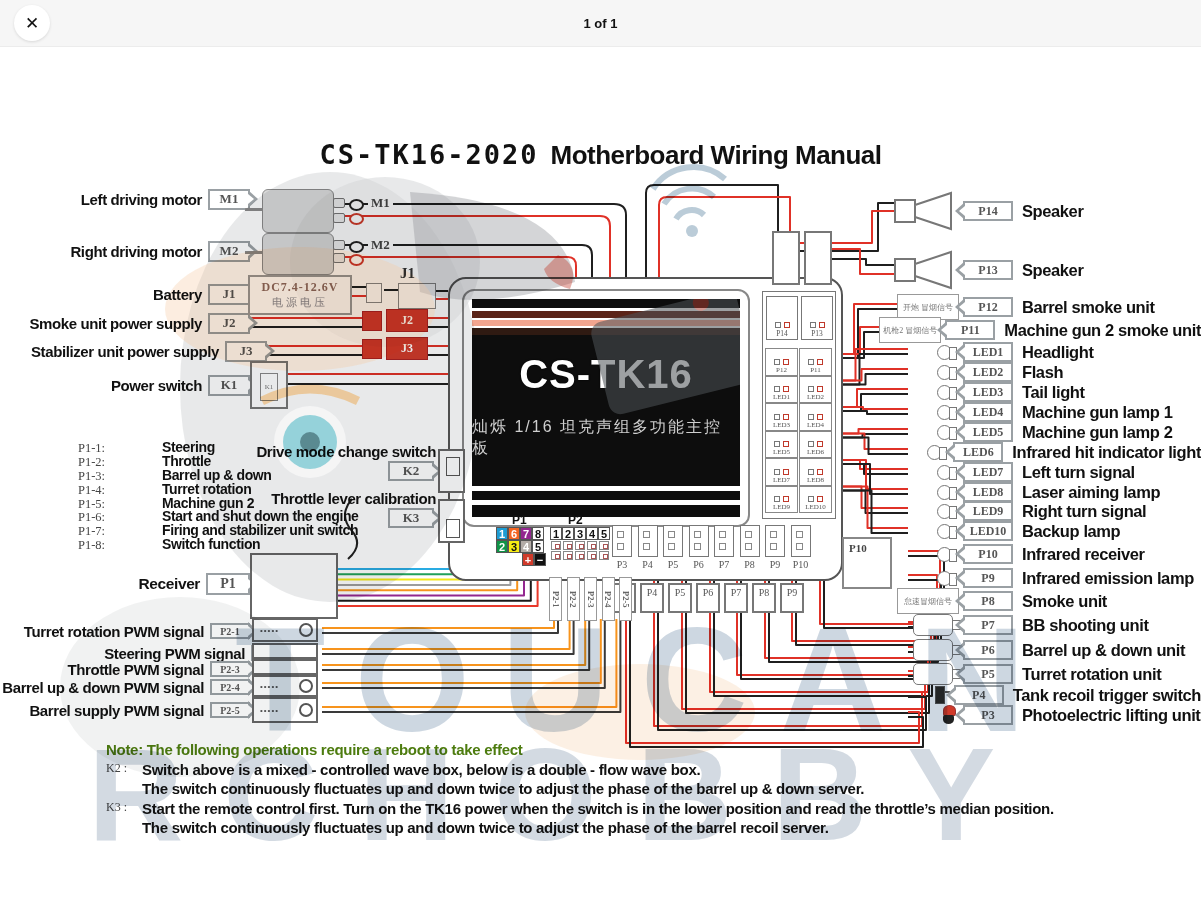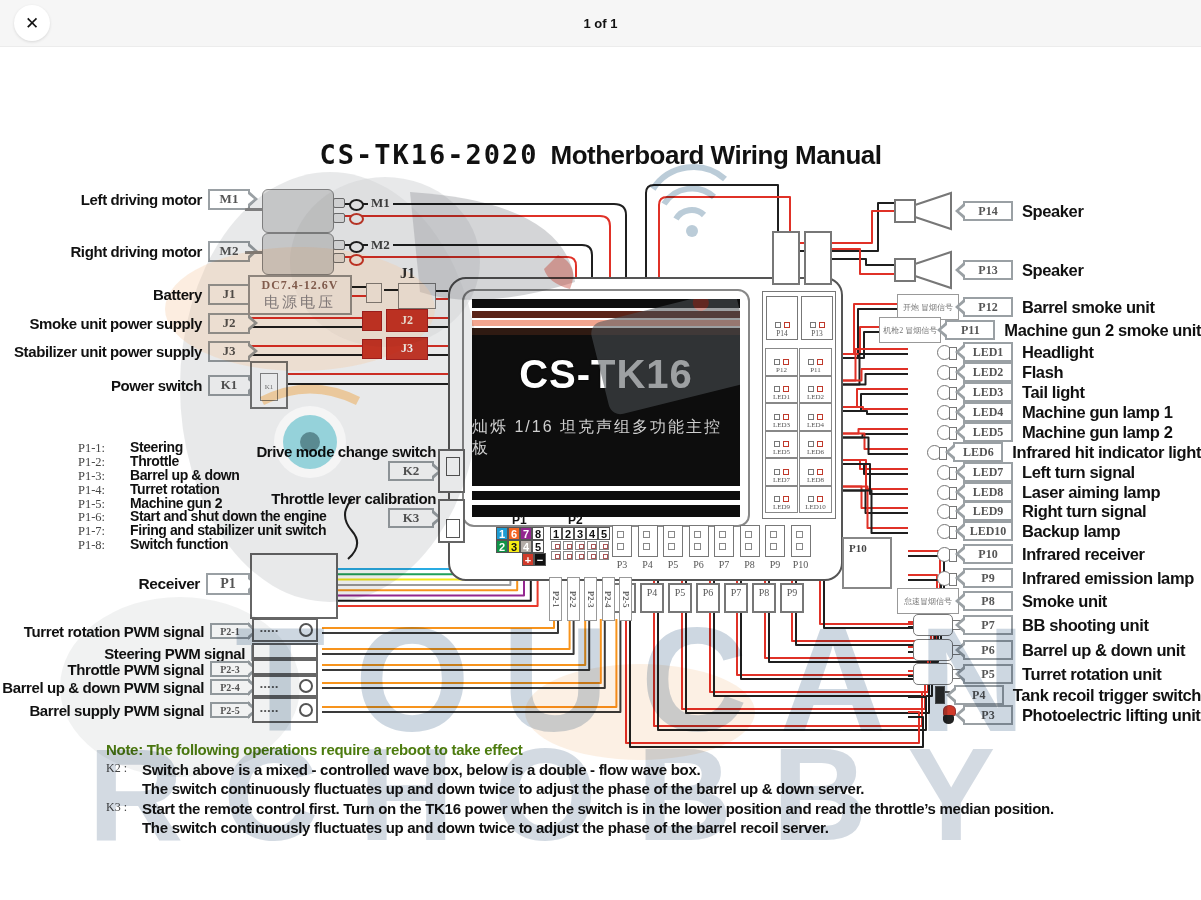--- a/index.html
+++ b/index.html
@@ -31,21 +31,21 @@
   .tagL::after{content:"";position:absolute;right:100%;top:50%;margin-top:-9px;border-top:9px solid transparent;
     border-bottom:9px solid transparent;border-right:10px solid #9aa0a4;}
   .tagL::before{content:"";position:absolute;right:100%;top:50%;margin-top:-5px;border-top:5px solid transparent;
     border-bottom:5px solid transparent;border-right:6px solid #fff;z-index:1;}
   
   .lrow{position:absolute;left:0;width:250px;height:22px;display:flex;align-items:center;justify-content:flex-end;gap:6px;z-index:20;}
   .lrow .llabel{font-weight:bold;font-size:15px;letter-spacing:-0.4px;color:#111;white-space:nowrap;}
   .lrow .tag{width:42px;height:21px;font-size:13px;}
   
   .p1list{position:absolute;left:78px;top:392px;z-index:20;}
-  .p1list .fline{display:flex;align-items:baseline;height:13.9px;}
+  .p1list .fline{display:flex;align-items:baseline;height:13.9px;gap:32px;}
   .p1list .fcode{font-family:"Liberation Serif",serif;font-size:12.5px;color:#444;width:52px;white-space:nowrap;}
   .p1list .flabel{font-weight:bold;font-size:14px;letter-spacing:-0.4px;color:#111;white-space:nowrap;}
   
   .swcap{position:absolute;z-index:20;text-align:right;}
   .swcap .sctext{font-weight:bold;font-size:15px;letter-spacing:-0.4px;color:#111;white-space:nowrap;}
   .swcap .tag{width:46px;height:20px;font-size:13px;margin-top:1px;margin-right:2px;}
   
   .lrow.sm .tag{width:40px;height:16px;font-size:10px;}
   .lrow .tagbig{width:44px;height:22px;font-size:14px;}
   .lrow.big .llabel{font-size:15.5px;}
@@ -108,21 +108,21 @@
   .portlbl{font-family:"Liberation Serif",serif;font-size:10px;color:#555;margin-top:2px;}
   
   .motorbox{position:absolute;width:70px;background:#d9d9d9;border:1.5px solid #8a8a8a;border-radius:6px;z-index:20;}
   .shaft{position:absolute;width:18px;height:3px;background:#8a8a8a;z-index:20;}
   .term{position:absolute;width:10px;height:8px;border:1.5px solid #777;background:#eee;border-radius:2px;z-index:20;}
   .ring{position:absolute;width:11px;height:8px;border:2.5px solid #222;border-radius:50%;background:#fff;z-index:20;}
   .ring.red{border-color:#d03a2a;}
   .batt{position:absolute;left:248px;top:228px;width:104px;height:40px;border:2px solid #999;background:#fff;z-index:20;
     display:flex;flex-direction:column;align-items:center;justify-content:center;box-sizing:border-box;}
   .batt .l1{font-family:"Liberation Serif",serif;font-weight:bold;font-size:12px;color:#8d6a5e;letter-spacing:1px;}
-  .batt .l2{font-size:15px;color:#8d8d95;letter-spacing:3px;}
+  .batt .l2{font-size:11px;color:#8d8d95;letter-spacing:3px;}
   .j1lbl{position:absolute;left:400px;top:218px;font-family:"Liberation Serif",serif;font-weight:bold;font-size:15px;color:#333;z-index:20;}
   .conn{position:absolute;border:1.5px solid #888;background:#fff;box-sizing:border-box;z-index:20;}
   .jred{position:absolute;background:#d03a2a;border:1.5px solid #a22;box-sizing:border-box;z-index:20;display:flex;
     align-items:center;justify-content:center;color:#fff;font-family:"Liberation Serif",serif;font-weight:bold;font-size:12px;}
   .k1sw{position:absolute;left:250px;top:314px;width:38px;height:48px;border:2px solid #777;background:#fff;z-index:20;box-sizing:border-box;}
   .k1sw .inner{position:absolute;left:8px;top:10px;width:16px;height:26px;border:1.5px solid #888;font-size:7px;color:#777;
     font-family:"Liberation Serif",serif;display:flex;align-items:center;justify-content:center;}
   .kswitch{position:absolute;width:27px;height:44px;border:2px solid #666;background:#fff;z-index:21;box-sizing:border-box;}
   .kswitch .knob{position:absolute;left:6px;top:6px;width:12px;height:17px;border:1.5px solid #555;background:#fff;}
   .receiver{position:absolute;left:250px;top:506px;width:88px;height:66px;border:2px solid #666;background:#fff;z-index:20;box-sizing:border-box;
@@ -280,21 +280,21 @@
         </span>
       </div>
 
       <div class="lrow" style="top: 265px;">
         <span class="llabel">Smoke unit power supply</span>
         <span class="tag tagR">
           <span>J2</span>
         </span>
       </div>
 
-      <div class="lrow" style="top: 293px;">
+      <div class="lrow" style="top: 293px; padding-left: 17px;">
         <span class="llabel">Stabilizer unit power supply</span>
         <span class="tag tagR">
           <span>J3</span>
         </span>
       </div>
 
       <div class="lrow" style="top: 327px;">
         <span class="llabel">Power switch</span>
         <span class="tag tagR">
           <span>K1</span>

